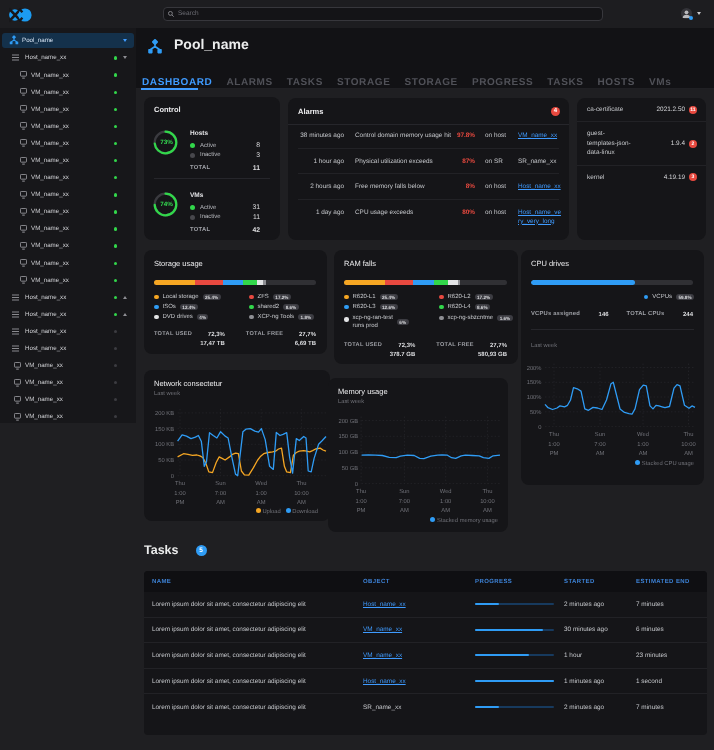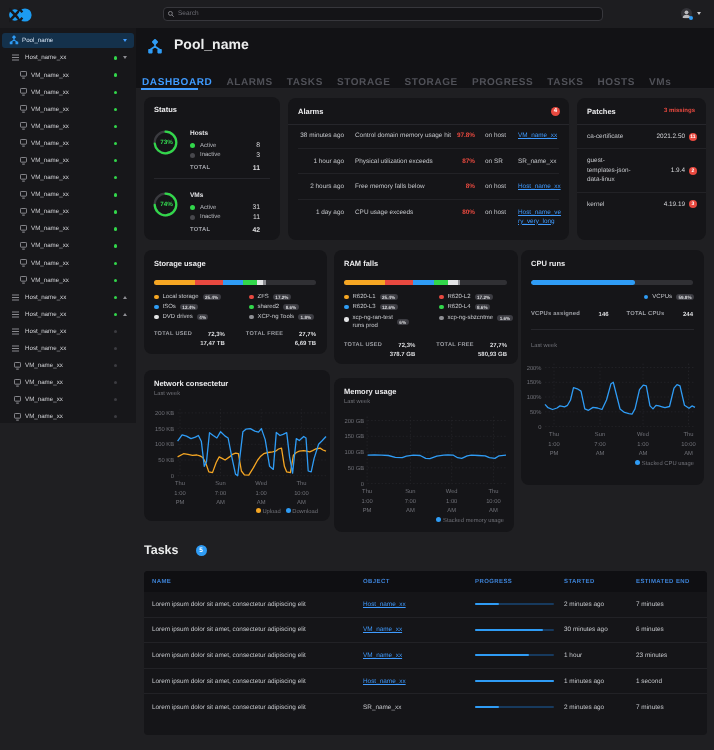--- a/index.html
+++ b/index.html
@@ -72,35 +72,35 @@
 #c-patches { left:441px; top:70px; width:129px; height:142px; }
 #c-patches .miss { position:absolute; right:11px; font-size:6px; font-weight:bold; color:#e8493f; }
 .parow { display:flex; align-items:center; font-size:6.4px; color:#c6c8cc; border-bottom:1px solid #222226; padding:7px 9px 7px 10px; }
 .parow .pname2 { flex:1; line-height:9.4px; }
 .parow .pver { color:#d6d7da; }
 .parow .pbadge { width:8px; height:8px; border-radius:50%; background:#e8493f; color:#fff; font-size:5px; font-weight:bold; text-align:center; line-height:8px; margin-left:4px; }
 
 #c-storage { left:8px; top:222px; width:183px; height:104px; }
 #c-ram { left:198px; top:222px; width:184px; height:114px; }
 #c-cpu { left:385px; top:222px; width:183px; height:235px; }
-.usetitle { position:absolute; left:10px; top:9px; font-size:7.5px; font-weight:bold; color:#ededef; }
+.usetitle { position:absolute; left:10px; top:9px; font-size:7.5px; font-weight:normal; color:#ededef; }
 .stackbar { position:absolute; left:10px; top:30px; right:11px; height:5px; border-radius:3px; overflow:hidden; display:flex; background:#303034; }
 .stackbar i { height:5px; display:block; }
 .leg { position:absolute; left:10px; right:10px; font-size:6px; color:#c9cbcf; }
 .legrow { display:flex; align-items:center; margin-bottom:4px; position:relative; }
 .legrow .c2 { position:absolute; left:95px; top:0; display:flex; align-items:center; white-space:nowrap; }
 .ldot2 { width:4.5px; height:4.5px; border-radius:50%; margin-right:4px; flex:none; }
 .pill { background:#3c3c42; color:#d8d9dc; border-radius:4px; font-size:4.6px; font-weight:bold; padding:0.5px 2.5px; margin-left:4px; white-space:nowrap; }
 .totals { position:absolute; left:10px; right:11px; display:flex; font-size:6px; }
 .totals .tl { font-weight:bold; color:#9fa1a7; font-size:5.6px; letter-spacing:0.3px; white-space:nowrap; }
 .totals .tv { text-align:right; font-weight:bold; color:#d9dadd; font-size:6px; line-height:8.5px; white-space:nowrap; }
 .chartlbl { font-size:5.8px; color:#717279; }
 
 #c-net { left:8px; top:342px; width:186px; height:151px; }
-#c-mem { left:198px; top:350px; width:180px; height:154px; }
+#c-mem { left:192px; top:350px; width:180px; height:154px; }
 
 #taskshead { position:absolute; left:8px; top:513px; }
 #taskstitle { font-size:12.5px; font-weight:bold; color:#eceded; }
 #tasksbadge { display:inline-block; margin-left:17px; width:11px; height:11px; border-radius:50%; background:#2f9cf5; color:#fff; font-size:6.5px; font-weight:bold; text-align:center; line-height:11px; vertical-align:2px; }
 #taskstable { position:absolute; left:8px; top:543px; width:563px; height:164px; background:#151518; border-radius:4px; font-size:6.4px; color:#c6c8cc; }
 .thead { display:flex; align-items:center; height:21px; background:#0f0f12; border-radius:4px 4px 0 0; font-size:6px; font-weight:bold; letter-spacing:0.4px; color:#3d82d6; }
 .trow { display:flex; align-items:center; height:25.6px; border-bottom:1px solid #222226; }
 .trow:last-child { border-bottom:none; }
 .co1 { width:219px; padding-left:8px; }
 .co2 { width:112px; }
@@ -246,21 +246,21 @@
       <span class="tab">TASKS</span>
       <span class="tab">STORAGE</span>
       <span class="tab">STORAGE</span>
       <span class="tab">PROGRESS</span>
       <span class="tab">TASKS</span>
       <span class="tab">HOSTS</span>
       <span class="tab">VMs</span>
   </div>
   <div id="underline"></div>
   <div class="card" id="c-status">
-    <div style="position:absolute;left:10px;top:8px" class="ctitle">Status</div>
+    <div style="position:absolute;left:10px;top:8px" class="ctitle">Control</div>
     <svg class="donut" style="top:33px" width="25" height="25" viewBox="0 0 25 25">
       <circle cx="12.5" cy="12.5" r="10.8" fill="none" stroke="#3a3a3f" stroke-width="2.2"></circle>
       <circle cx="12.5" cy="12.5" r="10.8" fill="none" stroke="#32d74b" stroke-width="2.2" stroke-dasharray="49.5 18.3" stroke-linecap="round" transform="rotate(-90 12.5 12.5)"></circle>
     </svg>
     <div class="donutpct" style="left:10px;top:42px;width:25px">73%</div>
     <div class="stgrp" style="top:32.5px">
       <div class="glabel">Hosts</div>
       <div class="strow"><span class="ldot"></span>Active<span class="num">8</span></div>
       <div class="strow"><span class="ldot off"></span>Inactive<span class="num">3</span></div>
       <div class="sttot">TOTAL<span class="num">11</span></div>
@@ -310,24 +310,20 @@
           <span class="when">1 day ago</span>
           <span class="what">CPU usage exceeds</span>
           <span class="pct">80%</span>
           <span class="on">on host</span>
           <span class="obj">Host_name_ve ry_very_long</span>
         </div>
     </div>
   </div>
 
   <div class="card" id="c-patches">
-    <div class="cardhead">
-        <span class="ctitle">Patches</span>
-        <span class="miss">3 missings</span>
-      </div>
     <div class="parow">
         <span class="pname2">ca-certificate</span>
         <span class="pver">2021.2.50</span>
         <span class="pbadge">11</span>
       </div>
     <div class="parow">
         <span class="pname2">guest-<br>templates-json-<br>data-linux</span>
         <span class="pver">1.9.4</span>
         <span class="pbadge">2</span>
       </div>
@@ -383,21 +379,21 @@
     </div>
     <div class="totals" style="top:92px">
         <span class="tl">TOTAL USED</span>
         <span class="tv" style="flex:1">72,3%<br>378.7 GB</span>
         <span class="tl" style="margin-left:21px">TOTAL FREE</span>
         <span class="tv" style="flex:1">27,7%<br>580,93 GB</span>
       </div>
   </div>
 
   <div class="card" id="c-cpu">
-    <div class="usetitle">CPU runs</div>
+    <div class="usetitle">CPU drives</div>
     <div class="stackbar">
         <i style="width:64.5%;background:#2f9cf5;border-radius:3px"></i>
       </div>
     <div class="leg" style="top:44px">
         <div class="legrow" style="justify-content:flex-end"><span style="margin-left:auto"></span><span class="ldot2" style="background:#2f9cf5"></span>VCPUs<span class="pill">59.8%</span></div>
       </div>
     <div class="totals" style="top:61px">
         <span class="tl" style="font-size:5.8px;letter-spacing:0.2px">VCPUs assigned</span>
         <span class="tv" style="flex:1">146</span>
         <span class="tl" style="margin-left:18px;font-size:5.8px;letter-spacing:0.2px">TOTAL CPUs</span>

